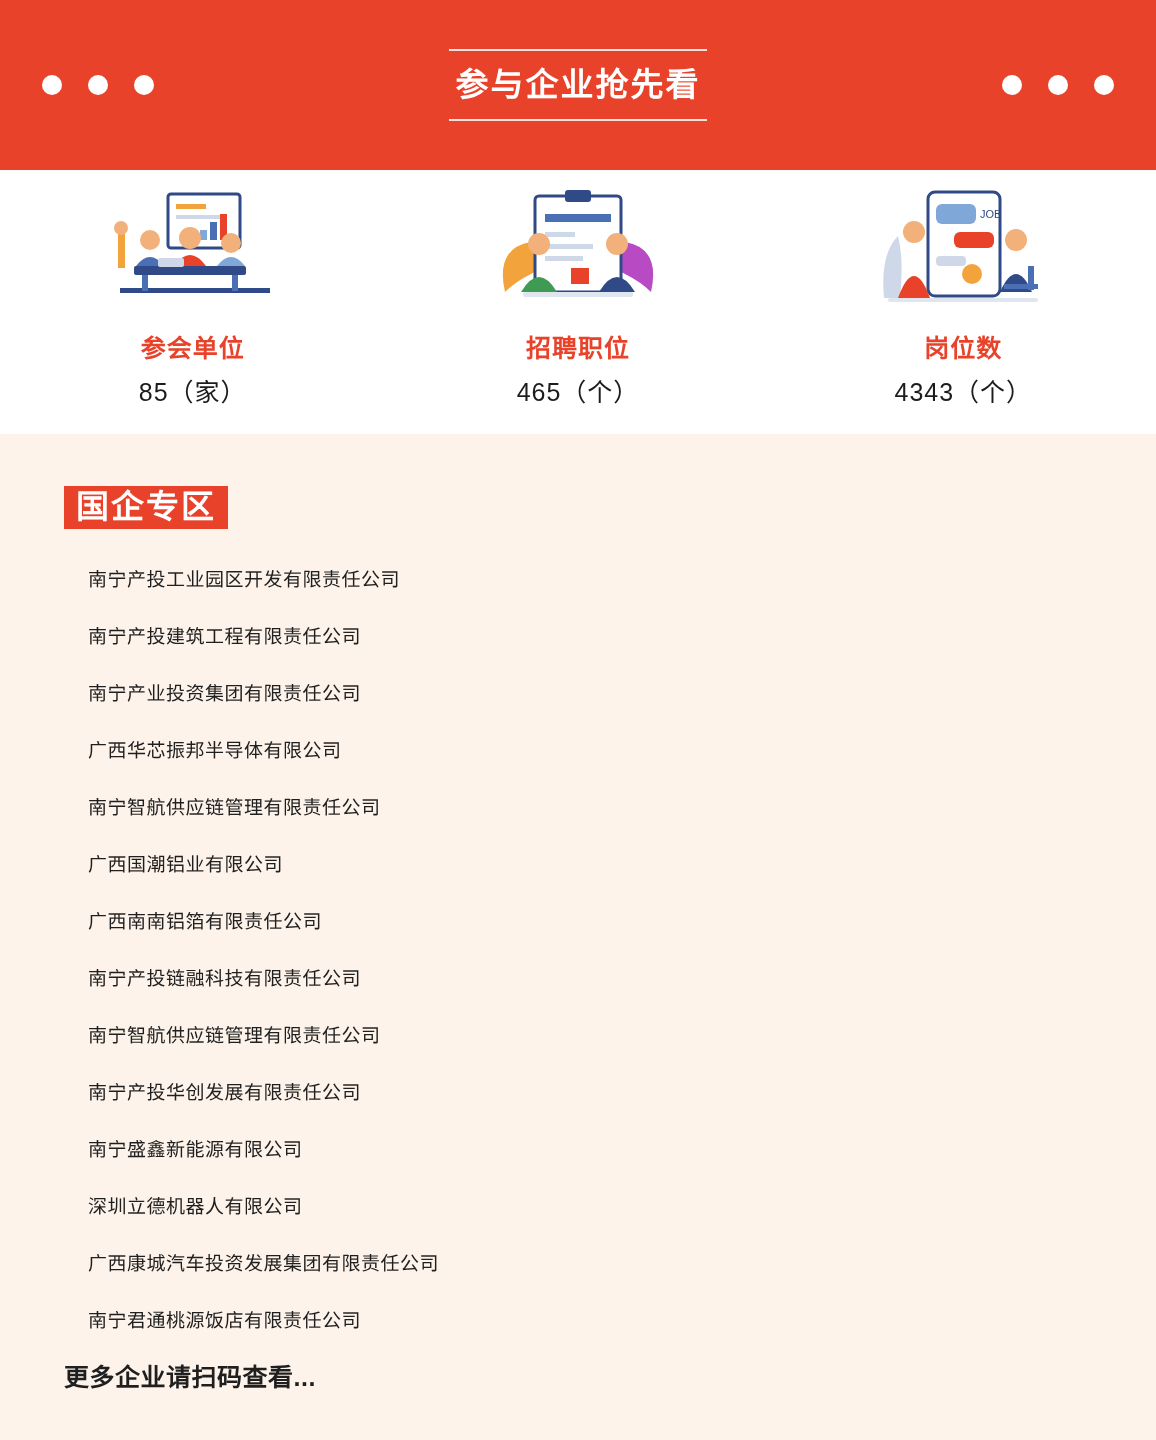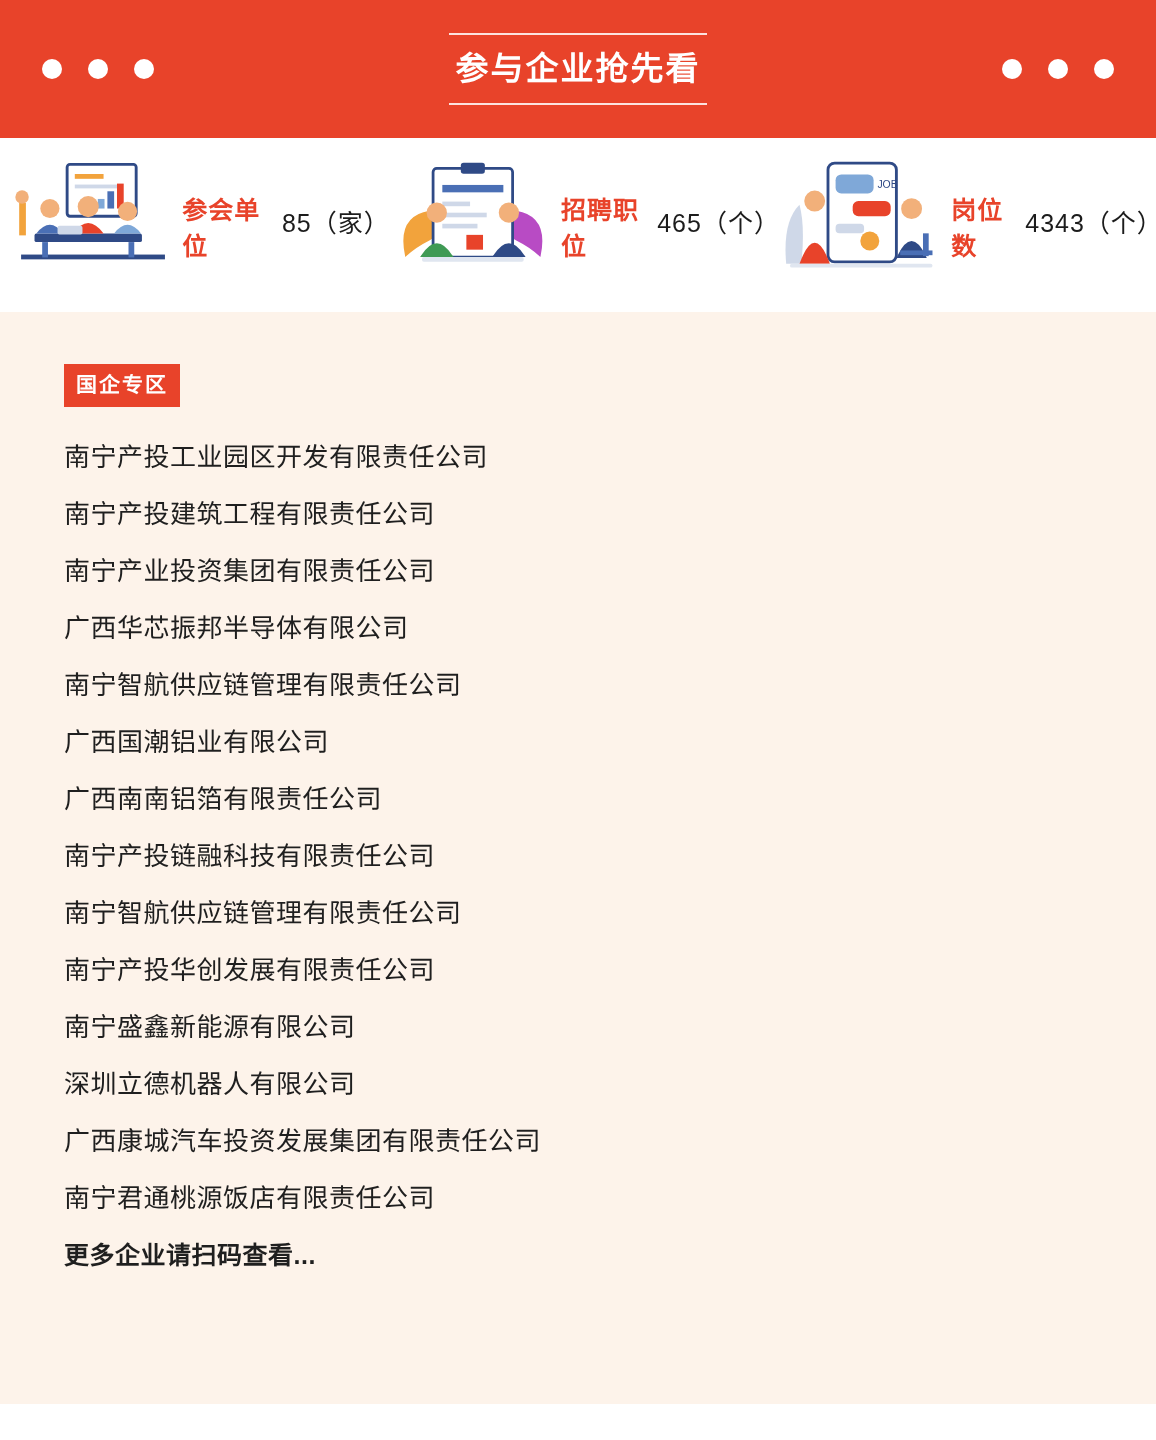--- a/index.html
+++ b/index.html
@@ -20,21 +20,21 @@
     width: 1156px;
     min-height: 1440px;
     background: #ffffff;
     overflow: hidden;
   }
 
   
   .header-banner {
     position: relative;
     background: #e8432a;
-    height: 138px;
+    height: 170px;
     display: flex;
     align-items: center;
     justify-content: center;
   }
   .dots {
     position: absolute;
     top: 50%;
     transform: translateY(-50%);
     display: flex;
     gap: 26px;
@@ -75,68 +75,69 @@
 
   
   .stats {
     display: flex;
     background: #ffffff;
     padding: 18px 0 26px 0;
   }
   .stat {
     flex: 1 1 0;
     display: flex;
-    flex-direction: row;
+    flex-direction: column;
     align-items: center;
   }
   .stat-art {
     width: 190px;
     height: 130px;
     position: relative;
   }
   .stat-title {
     margin-top: 10px;
     font-size: 25px;
     font-weight: bold;
     color: #e8432a;
     letter-spacing: 1px;
   }
   .stat-value {
+    margin-top: 8px;
     font-size: 25px;
     color: #1c1c1c;
     letter-spacing: 1px;
   }
 
   
   .list-panel {
     background: #fdf3ea;
     padding: 52px 0 40px 0;
     min-height: 1000px;
   }
   .section-tag {
     display: inline-block;
     margin-left: 64px;
     background: #e8432a;
     color: #ffffff;
-    font-size: 21px;
+    font-size: 33px;
     font-weight: bold;
     letter-spacing: 2px;
     padding: 6px 12px 7px 12px;
     line-height: 30px;
   }
   .company-list {
     margin: 22px 0 0 0;
     padding: 0;
     list-style: none;
   }
   .company-item {
-    font-size: 26px;
+    font-size: 19px;
     color: #1f1f1f;
     line-height: 57px;
-    padding-left: 64px;
+    padding-left: 88px;
     letter-spacing: 0.5px;
   }
   .more-note {
     font-size: 25px;
     font-weight: bold;
     color: #1f1f1f;
     padding-left: 64px;
     line-height: 57px;
     letter-spacing: 0.5px;
   }

